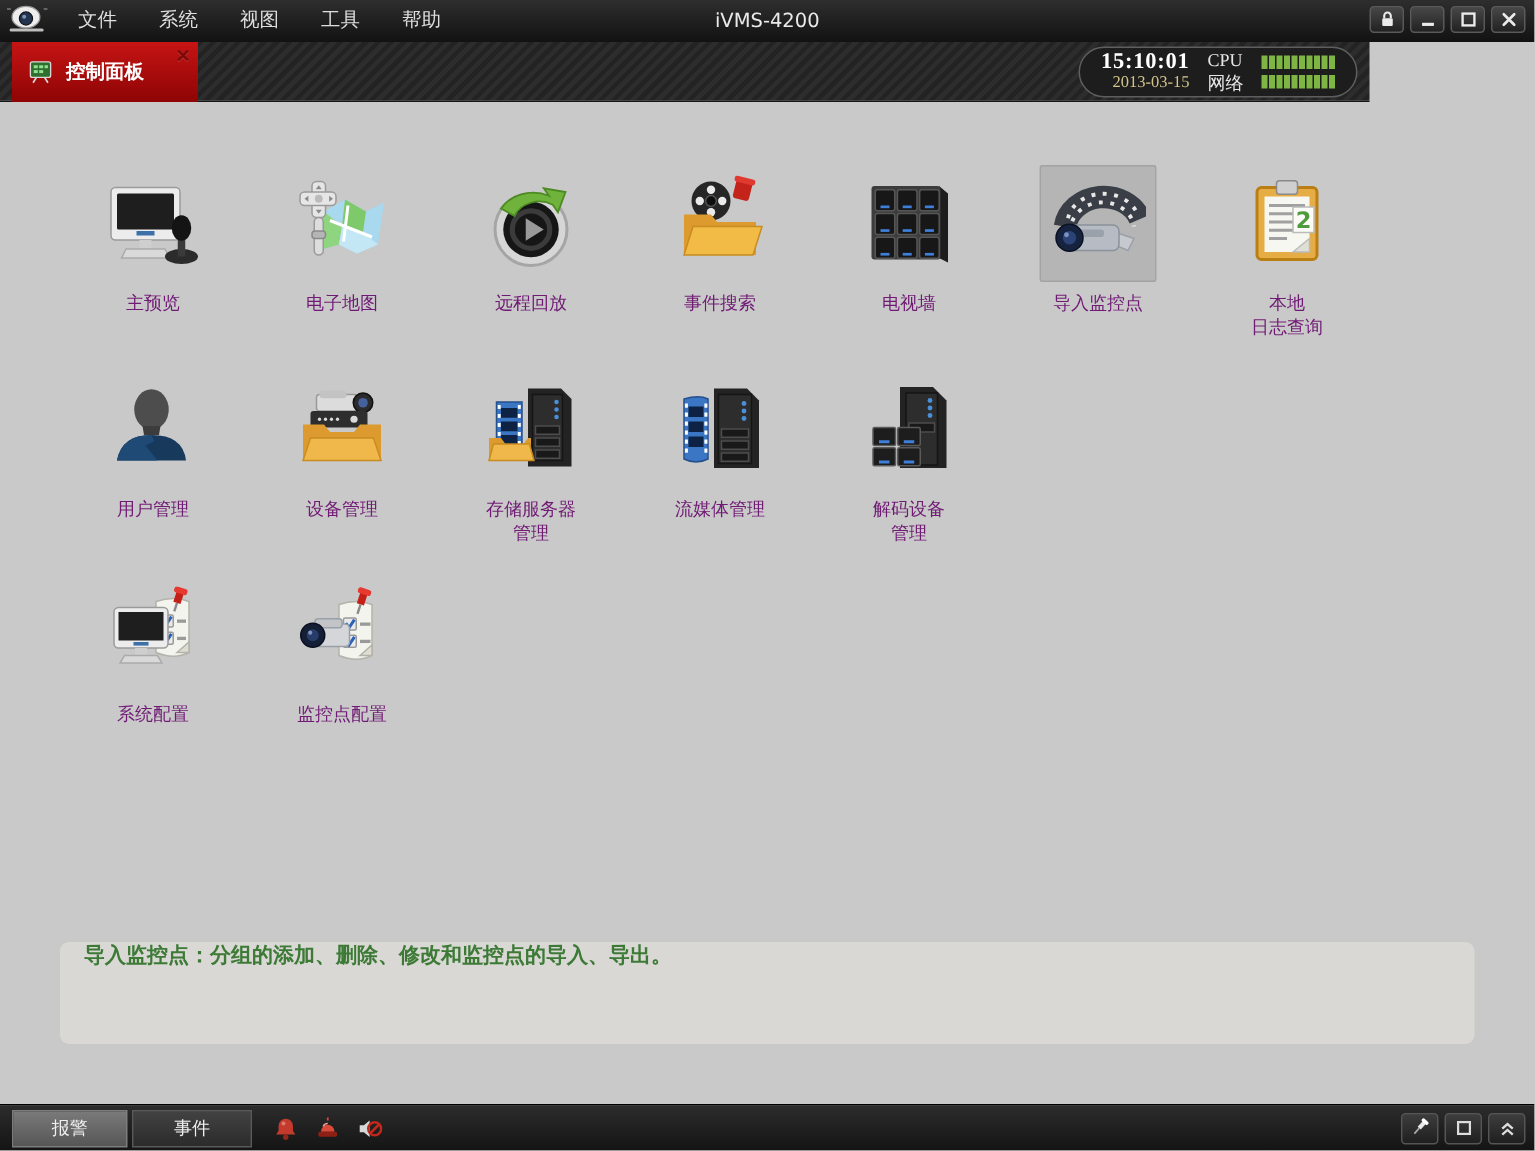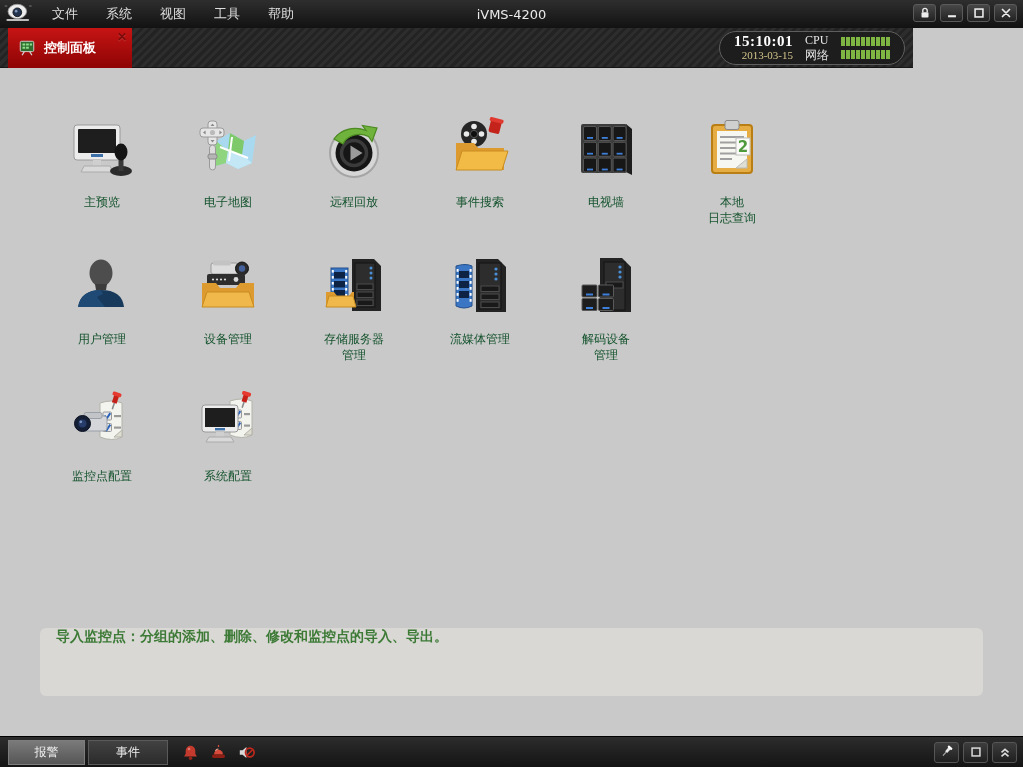--- a/index.html
+++ b/index.html
@@ -56,21 +56,21 @@
   .barseg { width:4px; height:9px; background:#7fb542; }
 
   
   .main { position:absolute; top:68px; left:0; width:1023px; height:668px; background:#c9c9c9; }
   .grid { padding-top:42px; }
   .grid-row { display:flex; padding-left:39px; margin-bottom:21px; }
   .cell { width:126px; display:flex; flex-direction:column; align-items:center; cursor:default; }
   .iconwrap { width:78px; height:78px; display:flex; align-items:center; justify-content:center; border-radius:2px; }
   .cell.selected .iconwrap { background:#b5b5b5; box-shadow:inset 0 0 0 1px #a3a3a3; }
   .iconwrap svg { width:64px; height:64px; }
-  .cell-label { margin-top:6px; text-align:center; font-size:12px; color:#14532d; line-height:16px; }
+  .cell-label { margin-top:6px; text-align:center; font-size:12px; color:#701a75; line-height:16px; }
 
   .descpanel {
     position:absolute; left:40px; top:560px; width:943px; height:68px;
     background:#d9d8d4; border-radius:6px; display:flex; align-items:flex-start; padding:0 16px;
   }
   .desctext { color:#3c7a36; font-size:14px; font-weight:bold; }
 
   
   .statusbar {
     position:absolute; bottom:0; left:0; width:1023px; height:31px;
@@ -307,20 +307,38 @@
                 <rect x="27.8" y="51.6" width="6" height="1.8" fill="#3d7fd9"></rect>
                 <rect x="39.1" y="41.1" width="13" height="14" rx="1.5" fill="#171717" stroke="#565656"></rect>
                 <rect x="42.6" y="51.6" width="6" height="1.8" fill="#3d7fd9"></rect>
               </g>
             </svg>
           </div>
           <div class="cell-label">
             <div>电视墙</div>
           </div>
         </div>
+        <div class="cell selected">
+          <div class="iconwrap">
+            <svg viewBox="0 0 64 64">
+              <path d="M10 34 A26 23 0 0 1 60 29" stroke="#3a3e46" stroke-width="15" fill="none"></path>
+              <path d="M12 28.5 A24 20 0 0 1 58 25" stroke="#e8e8e8" stroke-width="2.6" stroke-dasharray="2.6 5" fill="none"></path>
+              <path d="M14 38 A21 18 0 0 1 56 34" stroke="#e8e8e8" stroke-width="2.6" stroke-dasharray="2.6 5" fill="none"></path>
+              <path d="M44 38 l12 4 -4 8 -12 -5 z" fill="#c6c9ce" stroke="#9aa0a8"></path>
+              <rect x="13" y="33" width="33" height="17" rx="4" fill="#b7bcc4" stroke="#8b919b"></rect>
+              <rect x="16" y="36" width="20" height="5" rx="2" fill="#9ba1ab"></rect>
+              <circle cx="13" cy="41.5" r="9" fill="#16233f" stroke="#0b1222"></circle>
+              <circle cx="13" cy="41.5" r="4.5" fill="#2b4377"></circle>
+              <circle cx="11" cy="39.5" r="1.6" fill="#7d94c0"></circle>
+            </svg>
+          </div>
+          <div class="cell-label">
+            <div>导入监控点</div>
+          </div>
+        </div>
         <div class="cell">
           <div class="iconwrap">
             <svg viewBox="0 0 64 64">
               <rect x="12" y="8" width="40" height="48" rx="3" fill="#e5ad43" stroke="#b97e14" stroke-width="2"></rect>
               <rect x="17" y="14" width="30" height="37" fill="#f7f7f1"></rect>
               <rect x="25" y="3.5" width="14" height="9" rx="2" fill="#cfcfcf" stroke="#8a8a8a"></rect>
               <g stroke="#a0a0a0" stroke-width="2">
                 <line x1="20" y1="20" x2="44" y2="20"></line>
                 <line x1="20" y1="25.5" x2="44" y2="25.5"></line>
                 <line x1="20" y1="31" x2="36" y2="31"></line>
@@ -484,20 +502,49 @@
           <div class="cell-label">
             <div>解码设备</div>
             <div>管理</div>
           </div>
         </div>
       </div>
       <div class="grid-row">
         <div class="cell">
           <div class="iconwrap">
             <svg viewBox="0 0 64 64">
+              <path d="M34 10 q12 -4 22 0 v34 q-10 5 -22 0 z" fill="#f4f4ef" stroke="#b3b3aa"></path>
+              <path d="M48 44 l8 -7 v7 z" fill="#ddddd2" stroke="#b3b3aa"></path>
+              <g>
+                <rect x="37" y="19" width="8.5" height="8" rx="1" fill="#eaeaea" stroke="#999"></rect>
+                <path d="M38.5 22.5 l2.2 3 3.6 -5.4" stroke="#2a62b8" stroke-width="2" fill="none"></path>
+                <rect x="48" y="22" width="6" height="2.2" fill="#9a9a9a"></rect>
+                <rect x="37" y="30.5" width="8.5" height="8" rx="1" fill="#eaeaea" stroke="#999"></rect>
+                <path d="M38.5 34 l2.2 3 3.6 -5.4" stroke="#2a62b8" stroke-width="2" fill="none"></path>
+                <rect x="48" y="33.5" width="6" height="2.2" fill="#9a9a9a"></rect>
+              </g>
+              <g transform="rotate(18 49 6)">
+                <rect x="47" y="2" width="5" height="9" fill="#c52018"></rect>
+                <rect x="45" y="0.5" width="9" height="4" rx="1.5" fill="#e6392f"></rect>
+                <rect x="48.8" y="11" width="1.6" height="6" fill="#8a8a8a"></rect>
+              </g>
+              <rect x="6" y="14" width="36" height="27" rx="3" fill="#ececec" stroke="#9a9a9a"></rect>
+              <rect x="9" y="17" width="30" height="19" fill="#1e1e1e"></rect>
+              <rect x="19" y="37" width="10" height="2.4" fill="#3d6fa8"></rect>
+              <rect x="20" y="41" width="8" height="5" fill="#cfcfcf"></rect>
+              <path d="M13 46 h22 l3 5 h-28 z" fill="#d9d9d9" stroke="#ababab"></path>
+            </svg>
+          </div>
+          <div class="cell-label">
+            <div>系统配置</div>
+          </div>
+        </div>
+        <div class="cell">
+          <div class="iconwrap">
+            <svg viewBox="0 0 64 64">
               <path d="M30 12 q12 -4 22 0 v34 q-10 5 -22 0 z" fill="#f4f4ef" stroke="#b3b3aa"></path>
               <path d="M44 46 l8 -7 v7 z" fill="#ddddd2" stroke="#b3b3aa"></path>
               <g>
                 <rect x="33" y="21" width="8.5" height="8" rx="1" fill="#eaeaea" stroke="#999"></rect>
                 <path d="M34.5 24.5 l2.2 3 3.6 -5.4" stroke="#2a62b8" stroke-width="2" fill="none"></path>
                 <rect x="44" y="24" width="7" height="2.2" fill="#9a9a9a"></rect>
                 <rect x="33" y="32.5" width="8.5" height="8" rx="1" fill="#eaeaea" stroke="#999"></rect>
                 <path d="M34.5 36 l2.2 3 3.6 -5.4" stroke="#2a62b8" stroke-width="2" fill="none"></path>
                 <rect x="44" y="35.5" width="7" height="2.2" fill="#9a9a9a"></rect>
               </g>
@@ -508,49 +555,20 @@
               </g>
               <rect x="12" y="25" width="25" height="15" rx="3" fill="#d4d6da" stroke="#9aa0a8"></rect>
               <rect x="14" y="21.5" width="18" height="6" rx="2" fill="#c2c4c8" stroke="#9aa0a8"></rect>
               <circle cx="12.5" cy="32.5" r="8" fill="#141e35" stroke="#0a1020"></circle>
               <circle cx="12.5" cy="32.5" r="4" fill="#273c69"></circle>
               <circle cx="10.8" cy="30.8" r="1.4" fill="#7d94c0"></circle>
             </svg>
           </div>
           <div class="cell-label">
             <div>监控点配置</div>
-          </div>
-        </div>
-        <div class="cell">
-          <div class="iconwrap">
-            <svg viewBox="0 0 64 64">
-              <path d="M34 10 q12 -4 22 0 v34 q-10 5 -22 0 z" fill="#f4f4ef" stroke="#b3b3aa"></path>
-              <path d="M48 44 l8 -7 v7 z" fill="#ddddd2" stroke="#b3b3aa"></path>
-              <g>
-                <rect x="37" y="19" width="8.5" height="8" rx="1" fill="#eaeaea" stroke="#999"></rect>
-                <path d="M38.5 22.5 l2.2 3 3.6 -5.4" stroke="#2a62b8" stroke-width="2" fill="none"></path>
-                <rect x="48" y="22" width="6" height="2.2" fill="#9a9a9a"></rect>
-                <rect x="37" y="30.5" width="8.5" height="8" rx="1" fill="#eaeaea" stroke="#999"></rect>
-                <path d="M38.5 34 l2.2 3 3.6 -5.4" stroke="#2a62b8" stroke-width="2" fill="none"></path>
-                <rect x="48" y="33.5" width="6" height="2.2" fill="#9a9a9a"></rect>
-              </g>
-              <g transform="rotate(18 49 6)">
-                <rect x="47" y="2" width="5" height="9" fill="#c52018"></rect>
-                <rect x="45" y="0.5" width="9" height="4" rx="1.5" fill="#e6392f"></rect>
-                <rect x="48.8" y="11" width="1.6" height="6" fill="#8a8a8a"></rect>
-              </g>
-              <rect x="6" y="14" width="36" height="27" rx="3" fill="#ececec" stroke="#9a9a9a"></rect>
-              <rect x="9" y="17" width="30" height="19" fill="#1e1e1e"></rect>
-              <rect x="19" y="37" width="10" height="2.4" fill="#3d6fa8"></rect>
-              <rect x="20" y="41" width="8" height="5" fill="#cfcfcf"></rect>
-              <path d="M13 46 h22 l3 5 h-28 z" fill="#d9d9d9" stroke="#ababab"></path>
-            </svg>
-          </div>
-          <div class="cell-label">
-            <div>系统配置</div>
           </div>
         </div>
       </div>
     </div>
   <div class="descpanel">
     <span class="desctext">导入监控点：分组的添加、删除、修改和监控点的导入、导出。</span>
   </div>
 </div>
 
 <div class="statusbar">

